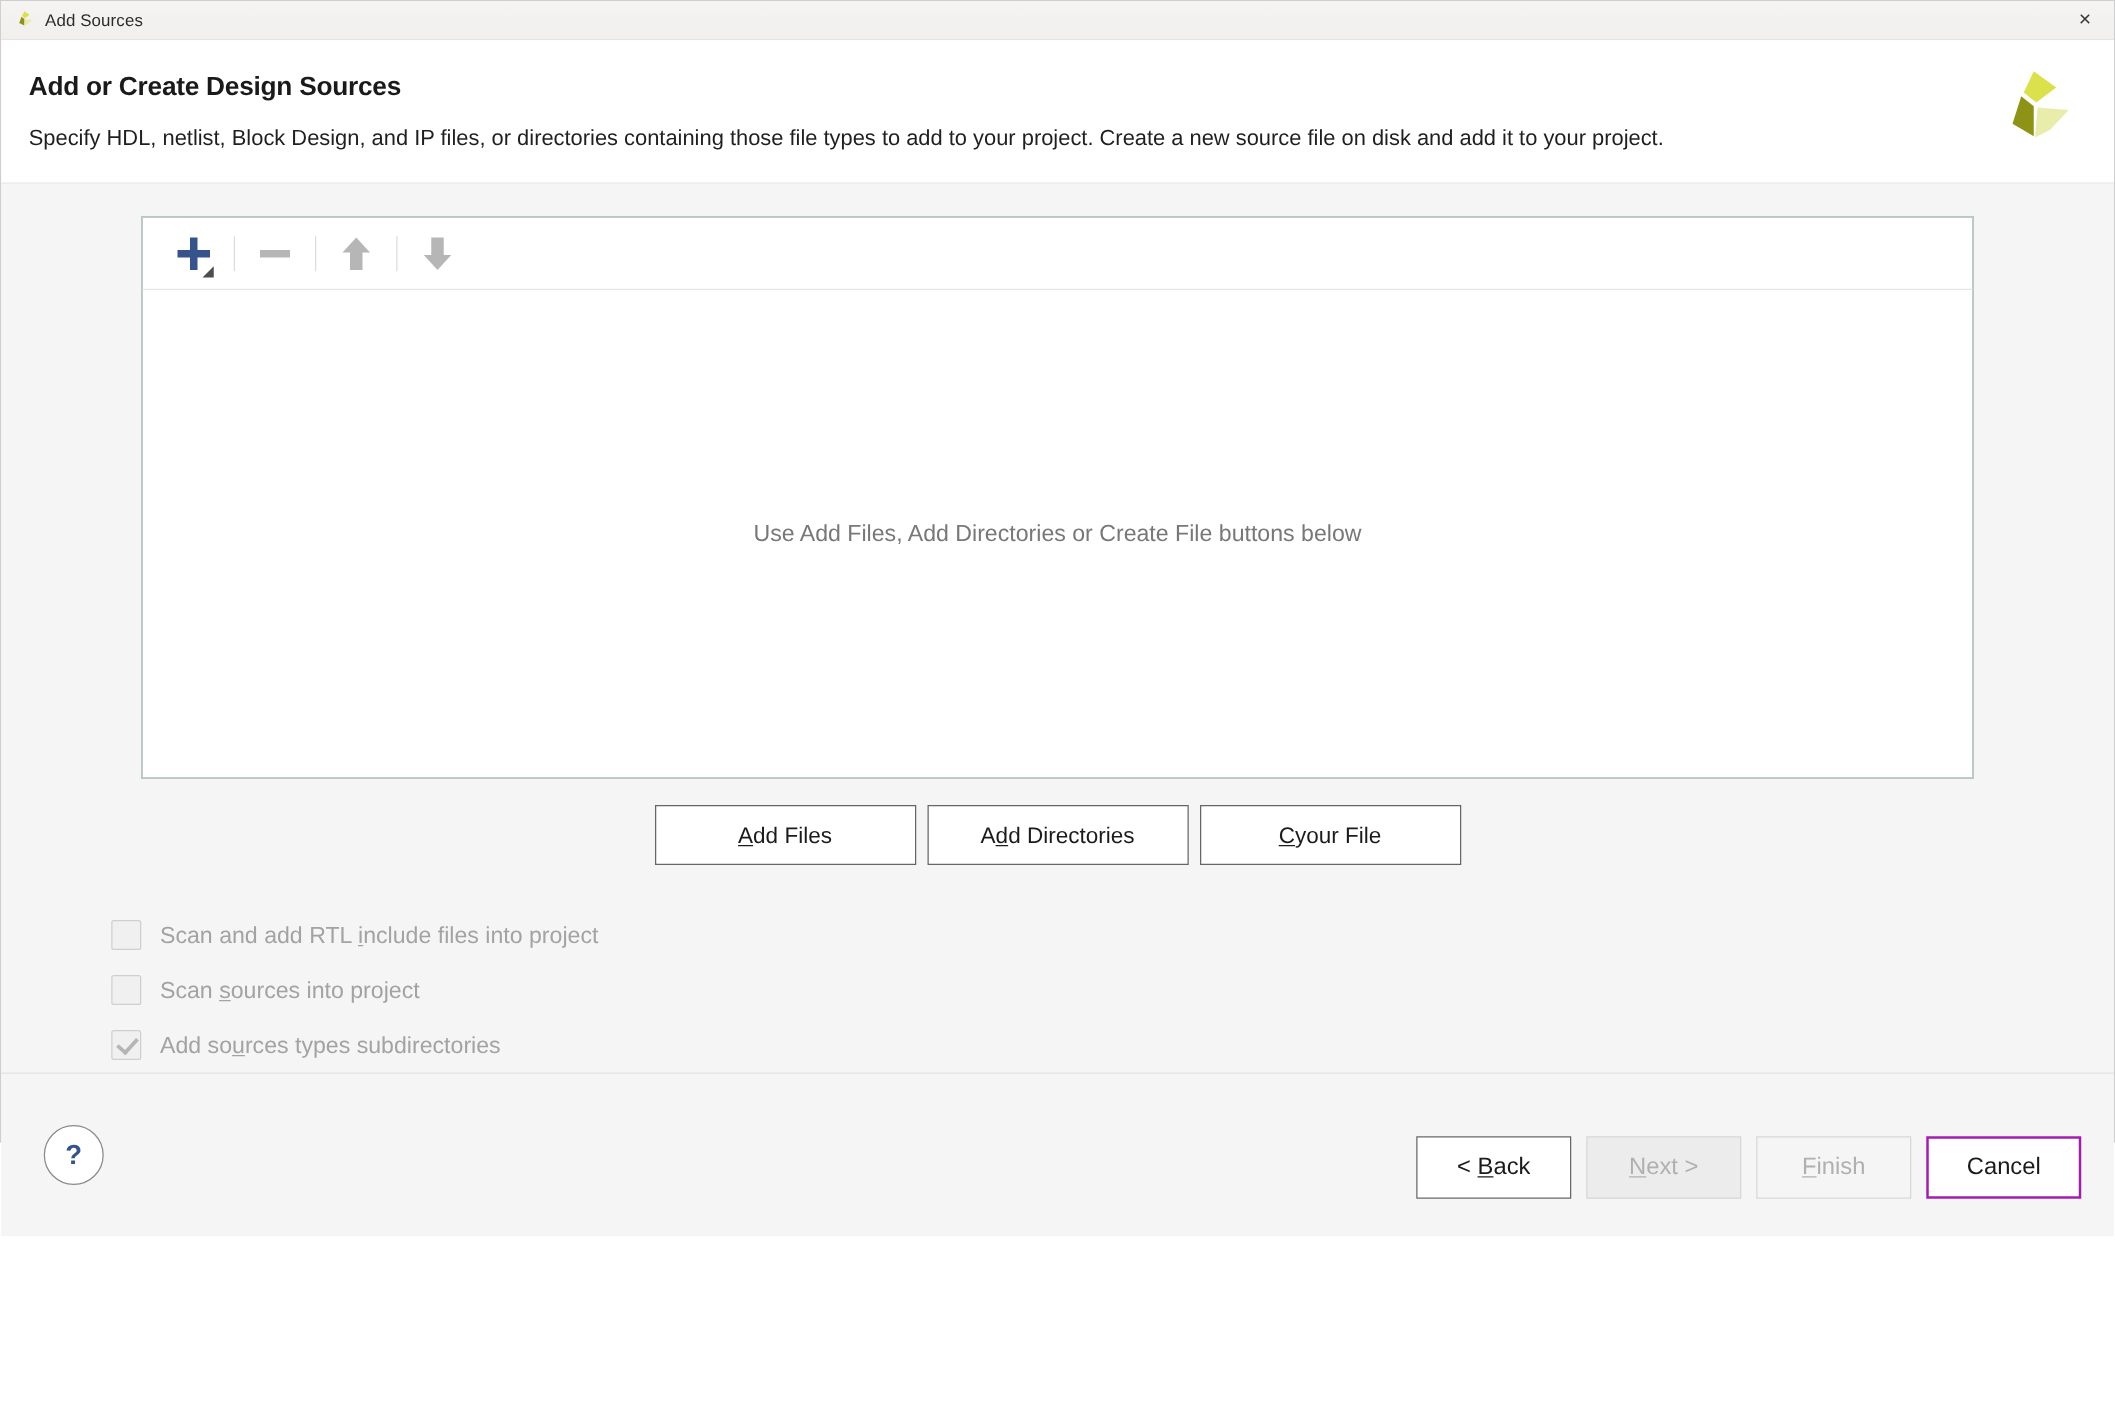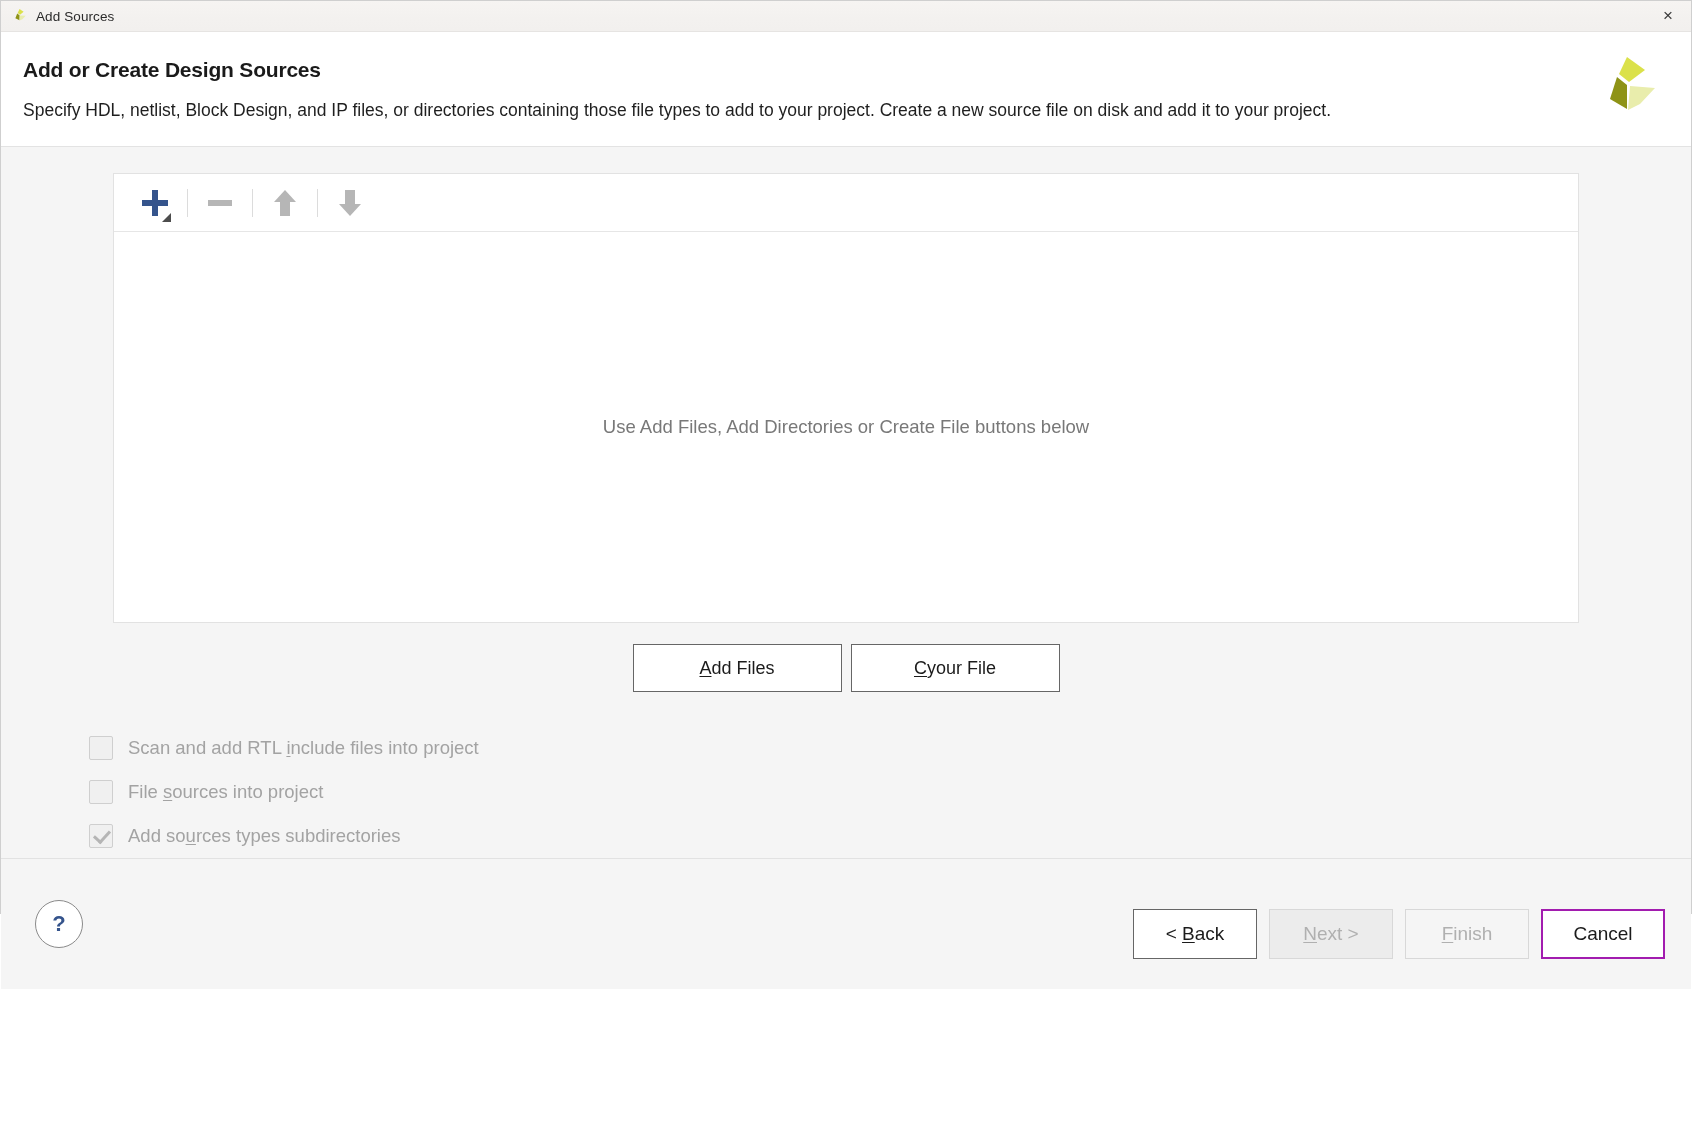--- a/index.html
+++ b/index.html
@@ -405,33 +405,36 @@
       <div class="sources-list">
         <span class="sources-empty-text">Use Add Files, Add Directories or Create File buttons below</span>
       </div>
 
     </div>
 
     <div class="action-row">
       <div class="btn wide-1">
         <span><span></span><span class="mn">A</span><span>dd Files</span></span>
       </div>
+      <div class="btn wide-2">
+        <span><span>A</span><span class="mn">d</span><span>d Directories</span></span>
+      </div>
       <div class="btn wide-3">
         <span><span></span><span class="mn">C</span><span>your File</span></span>
       </div>
     </div>
 
     <div class="checks">
       <div class="check-row">
         <span class="cbox"></span>
         <span class="check-label"><span>Scan and add RTL </span><span class="mn">i</span><span>nclude files into project</span></span>
       </div>
       <div class="check-row">
         <span class="cbox"></span>
-        <span class="check-label"><span>File </span><span class="mn">s</span><span>ources into project</span></span>
+        <span class="check-label"><span>Scan </span><span class="mn">s</span><span>ources into project</span></span>
       </div>
       <div class="check-row">
         <span class="cbox checked"></span>
         <span class="check-label"><span>Add so</span><span class="mn">u</span><span>rces types subdirectories</span></span>
       </div>
     </div>
 
   </div>
 
   <div class="footer">

